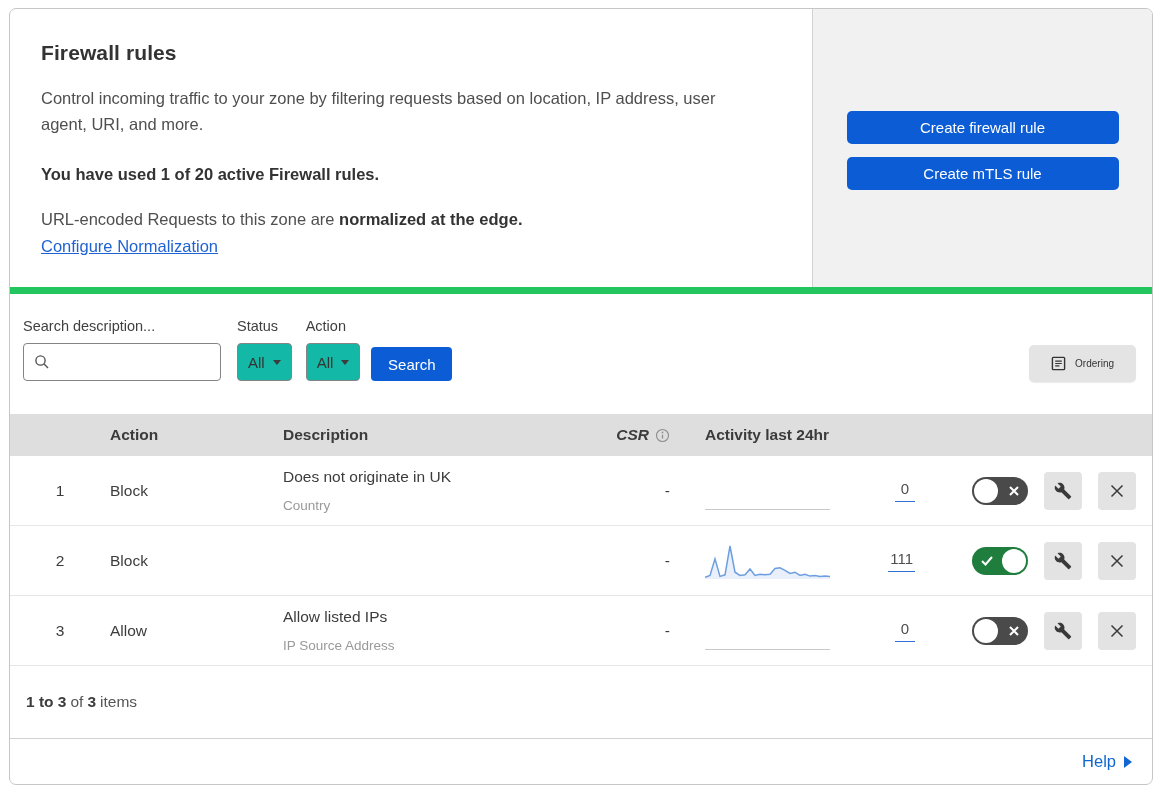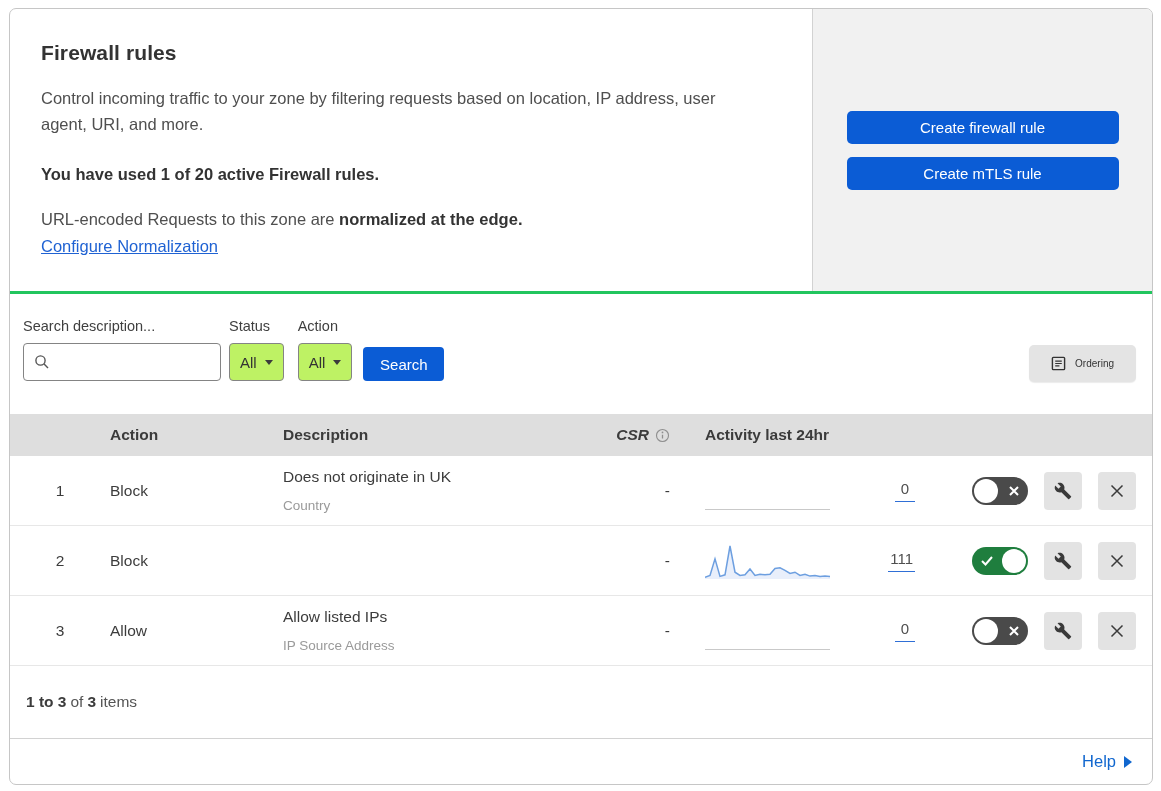--- a/index.html
+++ b/index.html
@@ -9,21 +9,21 @@
     font-family:"Liberation Sans","DejaVu Sans",sans-serif;
     color:#3c3c3c;
   }
   .container {
     position:absolute; left:9px; top:8px; width:1144px; height:777px;
     border:1px solid #c6c6c6; border-radius:7px; background:#fff;
     overflow:hidden; display:flex; flex-direction:column;
   }
 
   
-  .top-section { display:flex; height:285px; border-bottom:3px solid #22c55e; flex:0 0 auto; }
+  .top-section { display:flex; height:285px; border-bottom:7px solid #22c55e; flex:0 0 auto; }
   .top-left { width:802px; padding:32px 60px 0 31px; }
   .page-title { font-size:21px; font-weight:700; color:#333; margin:0 0 20px 0; letter-spacing:.1px; }
   .desc { font-size:16.5px; line-height:26px; color:#4f4f4f; margin:0; max-width:730px; }
   .usage { font-size:16.5px; font-weight:700; color:#333; margin:28px 0 0 0; }
   .norm { font-size:16.5px; color:#4f4f4f; margin:26px 0 0 0; }
   .norm b { color:#333; }
   .configure-link { display:inline-block; margin-top:8px; font-size:16.5px; color:#1f62d3; text-decoration:underline; cursor:pointer; }
 
   .top-right {
     flex:1; background:#f1f1f1; border-left:1px solid #d2d2d2;
@@ -38,26 +38,26 @@
   .filter-section { height:120px; position:relative; flex:0 0 auto; }
   .filters { position:absolute; left:13px; top:24px; display:flex; align-items:flex-end; }
   .fgroup { display:flex; flex-direction:column; }
   .flabel { font-size:14.5px; color:#3f3f3f; margin-bottom:9px; }
   .search-box {
     width:198px; height:38px; border:1px solid #848484; border-radius:4px;
     display:flex; align-items:center; padding-left:10px; background:#fff;
   }
   .search-box input { border:none; outline:none; flex:1; height:30px; font-size:15px; font-family:inherit; margin-left:6px; background:transparent; }
   .select-box {
-    height:38px; border:1px solid #848484; border-radius:4px; background:#bef264;
+    height:38px; border:1px solid #848484; border-radius:4px; background:#14b8a6;
     display:inline-flex; align-items:center; gap:8px; padding:4px 10px;
     font-size:15px; color:#333; cursor:pointer;
   }
   .caret { width:0; height:0; border-left:4.5px solid transparent; border-right:4.5px solid transparent; border-top:5.5px solid #3c3c3c; }
-  .gap16 { margin-left:8px; }
+  .gap16 { margin-left:16px; }
   .gap14 { margin-left:14px; }
   .search-btn {
     margin-left:11px; margin-bottom:0; width:81px; height:34px; border:none; border-radius:4px;
     background:#0b5cd5; color:#fff; font-size:15px; font-family:inherit; cursor:pointer;
   }
   .ordering-btn {
     position:absolute; right:16px; top:51px; height:37px; padding:0 22px;
     background:#e4e4e4; border:none; border-radius:5px; display:flex; align-items:center; gap:9px;
     font-size:10px; color:#333; font-family:inherit; cursor:pointer;
     box-shadow:0 1px 1px rgba(0,0,0,.08);

